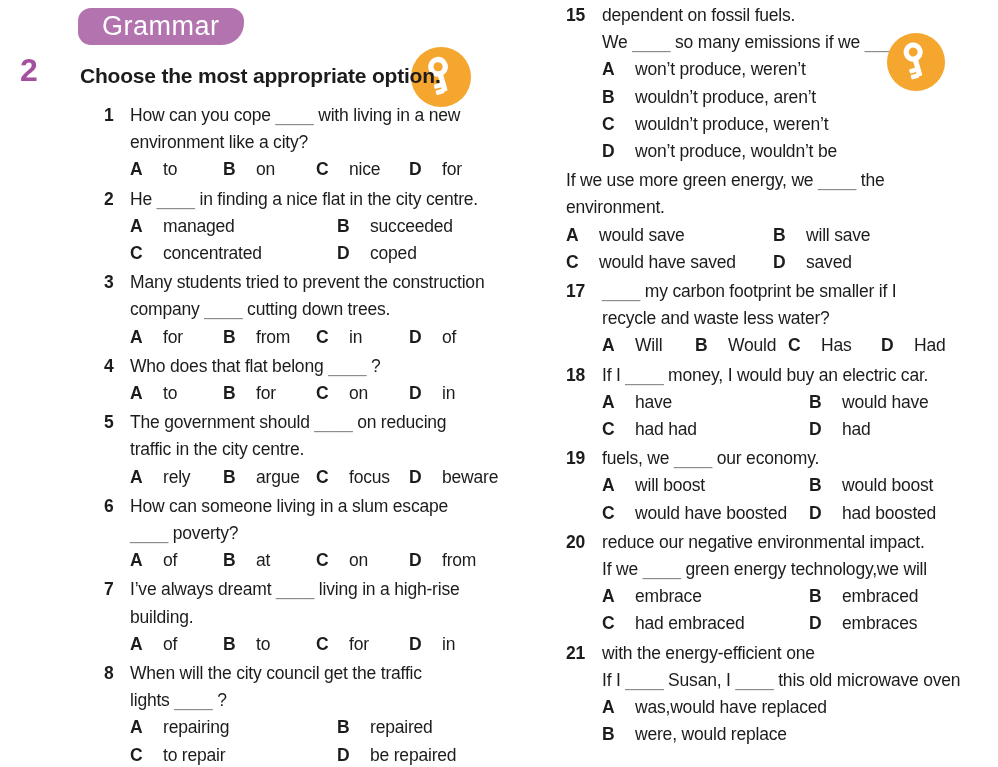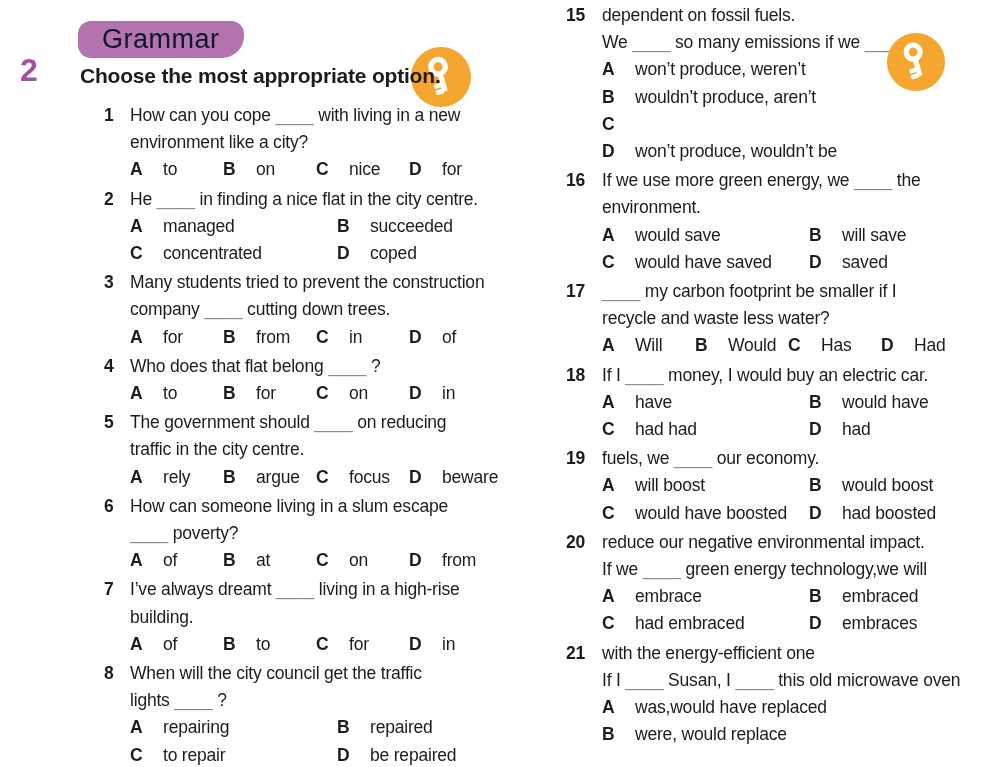--- a/index.html
+++ b/index.html
@@ -2,22 +2,22 @@
 <html style="--badge-bg: #b273af; --accent-purple: #a4509f; --key-circle: #f5a62f; --text: #1c1c1c; --blank: #8c8c8c;"><head>
 <meta charset="utf-8">
 <style>
   html,body{margin:0;padding:0;background:#e8e8e8;}
   .page{
     position:relative;width:998px;height:767px;background:#ffffff;overflow:hidden;
     font-family:"Liberation Sans","DejaVu Sans",sans-serif;color:var(--text,#1c1c1c);
     letter-spacing:-0.2px;
   }
   .badge{
-    position:absolute;left:78px;top:21px;height:37px;line-height:37px;
-    background:var(--badge-bg,#b273af);color:#0f172a;font-size:27px;
+    position:absolute;left:78px;top:8px;height:37px;line-height:37px;
+    background:var(--badge-bg,#b273af);color:#ffffff;font-size:27px;
     padding:0 24px;border-radius:13px 13px 22px 13px;letter-spacing:0.5px;
   }
   .exnum{
     position:absolute;left:20px;top:52px;font-size:32px;font-weight:700;
     color:var(--accent-purple,#a4509f);
   }
   .instruction{
     position:absolute;left:80px;top:64px;font-size:21px;font-weight:700;z-index:2;
     letter-spacing:-0.2px;
   }
@@ -292,30 +292,30 @@
             <div class="opt">
               <span class="l">A</span>
               <span class="t">won’t produce, weren’t</span>
             </div>
             <div class="opt">
               <span class="l">B</span>
               <span class="t">wouldn’t produce, aren’t</span>
             </div>
             <div class="opt">
               <span class="l">C</span>
+              <span class="t">wouldn’t produce, weren’t</span>
             </div>
             <div class="opt">
               <span class="l">D</span>
               <span class="t">won’t produce, wouldn’t be</span>
             </div>
           </div>
         </div>
       </div>
       <div class="q">
-        <div class="q-num">16</div>
         <div class="q-body">
           <div class="stem-line">If we use more green energy, we <span class="blank">____</span> the</div>
           <div class="stem-line">environment.</div>
           <div class="cols2">
             <div class="row">
               <div class="opt">
                 <span class="l">A</span>
                 <span class="t">would save</span>
               </div>
               <div class="opt">

